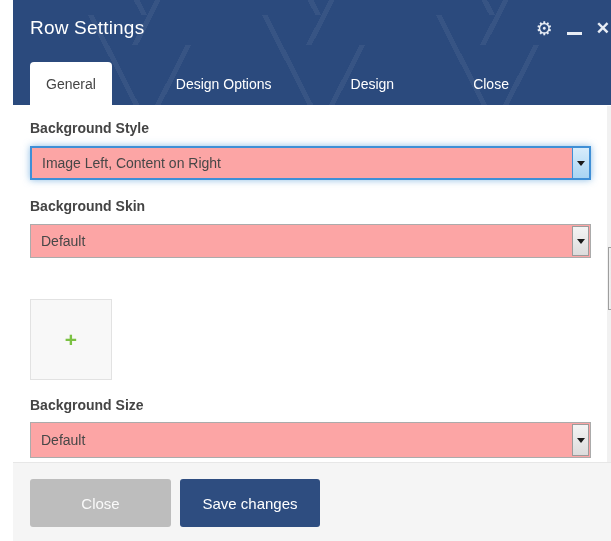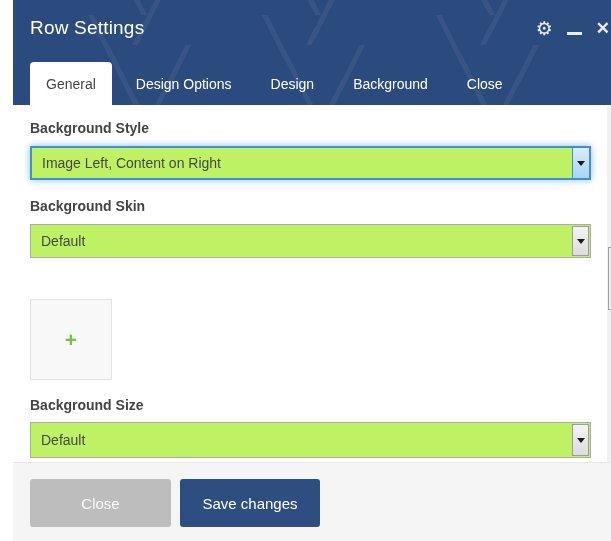--- a/index.html
+++ b/index.html
@@ -27,38 +27,38 @@
     background-position:-40px -90px, 30px -60px;
   }
   .title{position:absolute;left:17px;top:17px;font-size:19px;color:#ffffff;font-weight:400;letter-spacing:.2px;}
   .header-icons{position:absolute;right:14px;top:16px;display:flex;align-items:center;gap:14px;height:24px;}
   .hicon{color:#e8edf5;cursor:pointer;display:flex;align-items:center;justify-content:center;}
   .gear{font-size:19px;line-height:1;}
   .minimize-bar{width:15px;height:3px;background:#e8edf5;margin-top:10px;}
   .close-x{font-size:17px;font-weight:bold;line-height:1;}
 
   
-  .tabs{position:absolute;left:17px;bottom:0;display:flex;align-items:flex-start;height:43px;}
+  .tabs{position:absolute;left:17px;bottom:0;display:flex;align-items:flex-start;height:43px;gap:40px;}
   .tab{
     height:43px;display:flex;align-items:center;padding:0 17px;
     font-size:14px;color:#ffffff;cursor:pointer;white-space:nowrap;
   }
   .tab.active{background:#ffffff;color:#444444;border-radius:4px 4px 0 0;padding:0 16px;margin-right:8px;}
   .tab:not(.active){padding:0 16px;margin-right:7px;}
 
   
   .content{position:absolute;left:0;top:105px;width:594px;height:357px;background:#fff;}
   .field-label{position:absolute;left:17px;font-size:14px;font-weight:700;color:var(--label_color);}
   .lbl1{top:15px;}
   .lbl2{top:93px;}
   .lbl3{top:171px;}
   .lbl4{top:292px;}
 
   .selectbox{
-    position:absolute;left:17px;width:561px;height:34px;background:#bef264;
+    position:absolute;left:17px;width:561px;height:34px;background:#fca5a5;
     border:1px solid #ababab;display:flex;align-items:center;cursor:pointer;
   }
   .sel1{top:41px;border:2px solid var(--focus_border);box-shadow:0 0 7px rgba(75,150,215,.65);}
   .sel2{top:119px;}
   .sel3{top:317px;height:36px;}
   .select-value{flex:1;padding:0 10px;font-size:14px;color:#474747;white-space:nowrap;overflow:hidden;}
   .select-arrow{
     width:17px;align-self:stretch;margin:1px;display:flex;align-items:center;justify-content:center;
     background:linear-gradient(to bottom,#f4f4f4,#dcdcdc);border:1px solid #9b9b9b;
   }
@@ -114,21 +114,20 @@
       <span class="hicon">
           <span class="minimize-bar"></span>
         </span>
       <span class="hicon close-x">✕</span>
     </div>
 
     <div class="tabs">
       <div class="tab active">General</div>
       <div class="tab">Design Options</div>
       <div class="tab">Design</div>
-      <div class="tab">Background</div>
       <div class="tab">Close</div>
     </div>
   </div>
 
   <div class="content">
 
     <div class="field-label lbl1">Background Style</div>
     <div class="selectbox sel1">
       <span class="select-value">Image Left, Content on Right</span>
       <span class="select-arrow">

